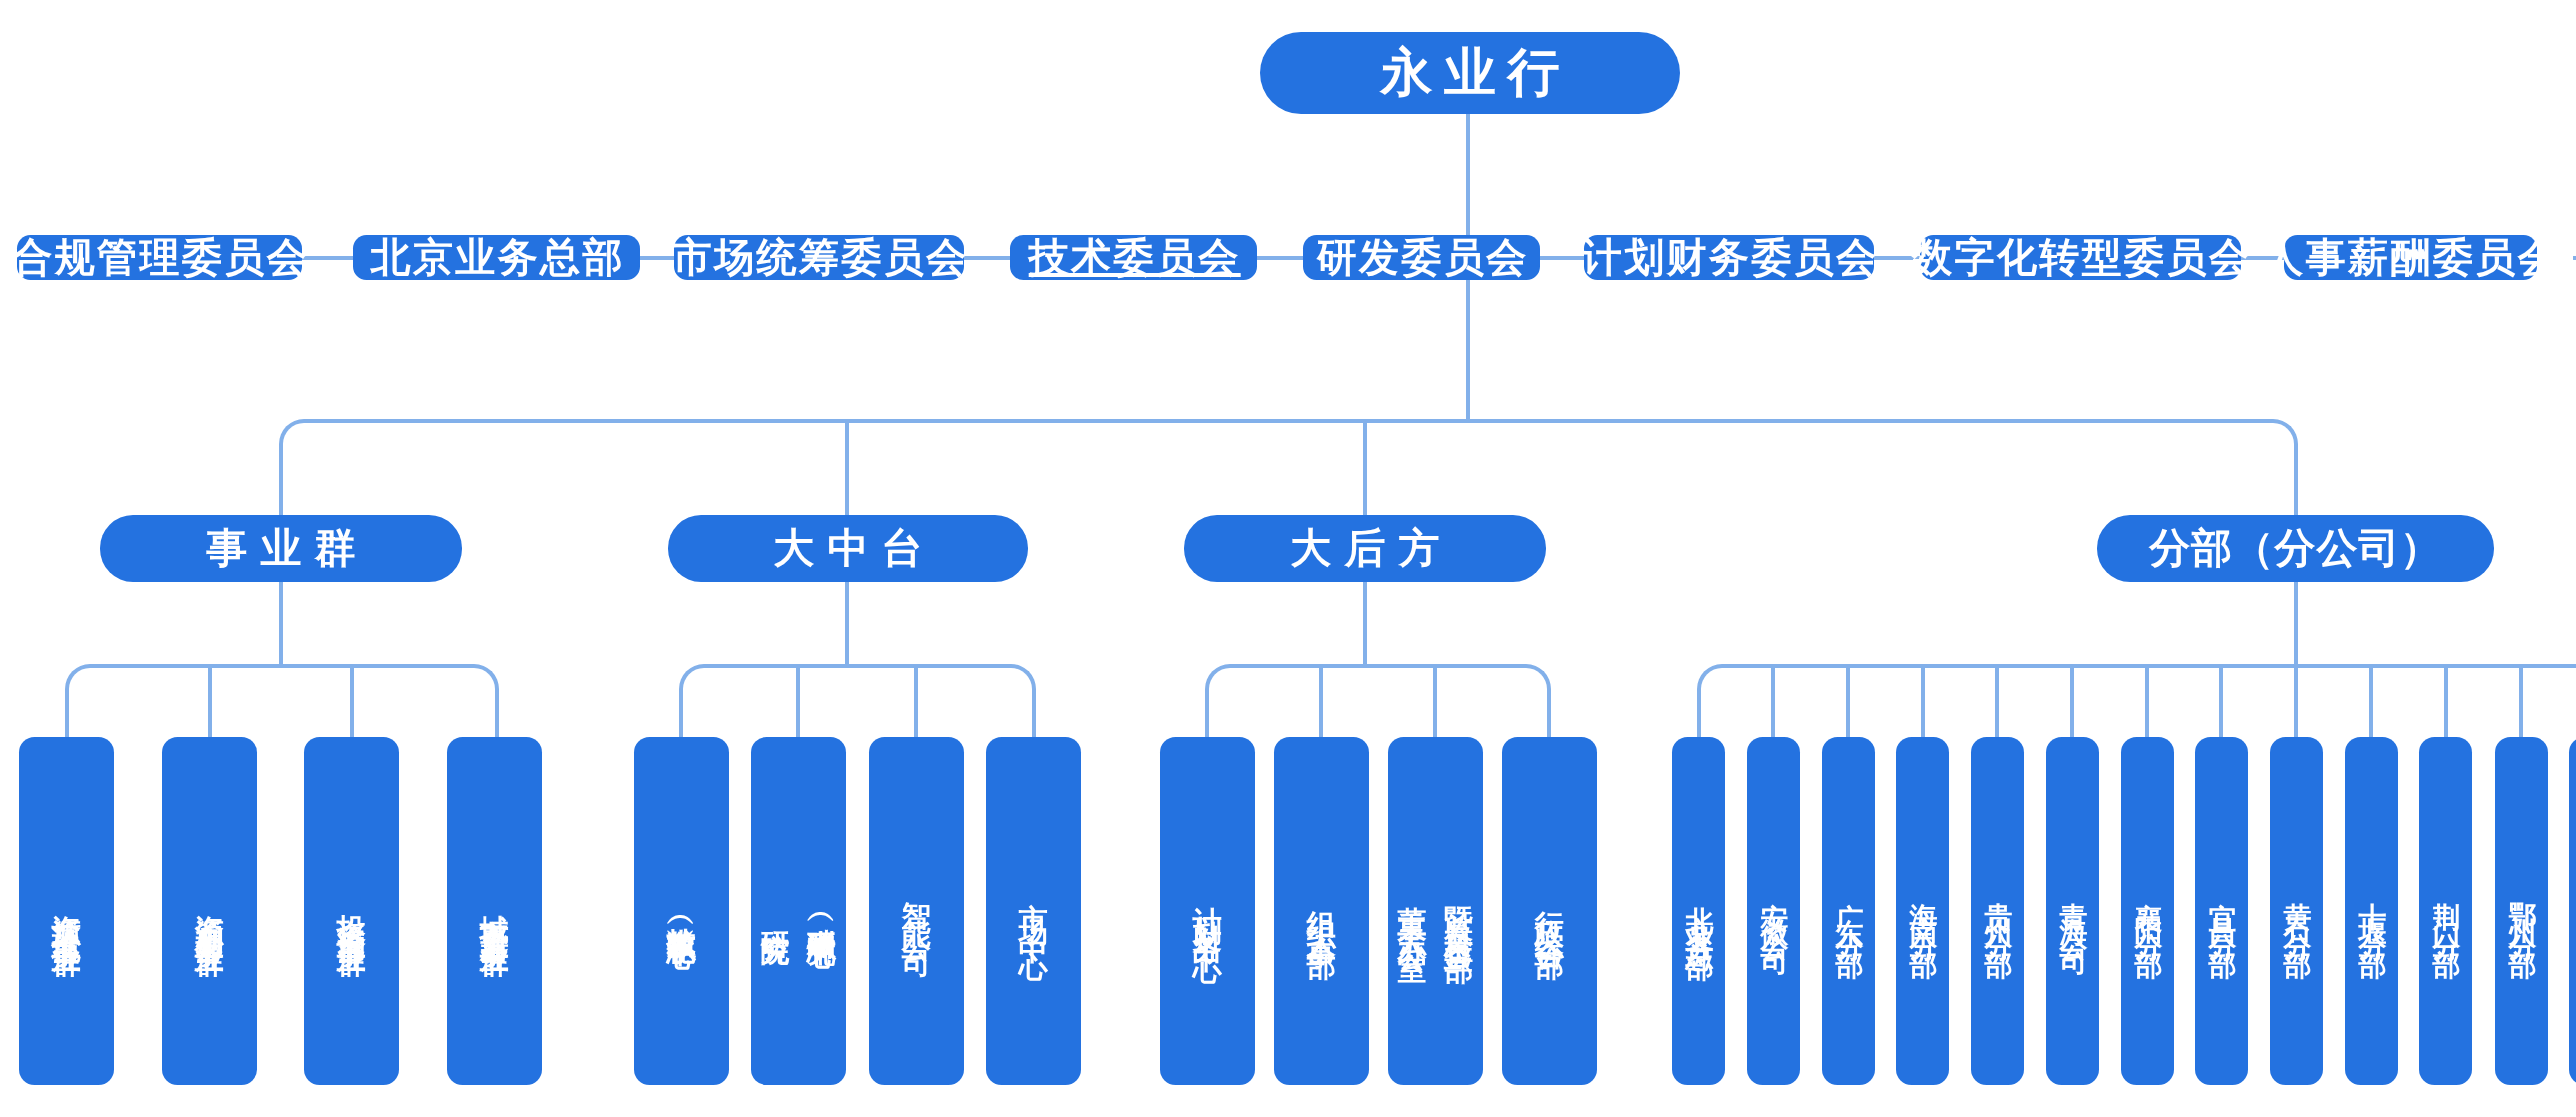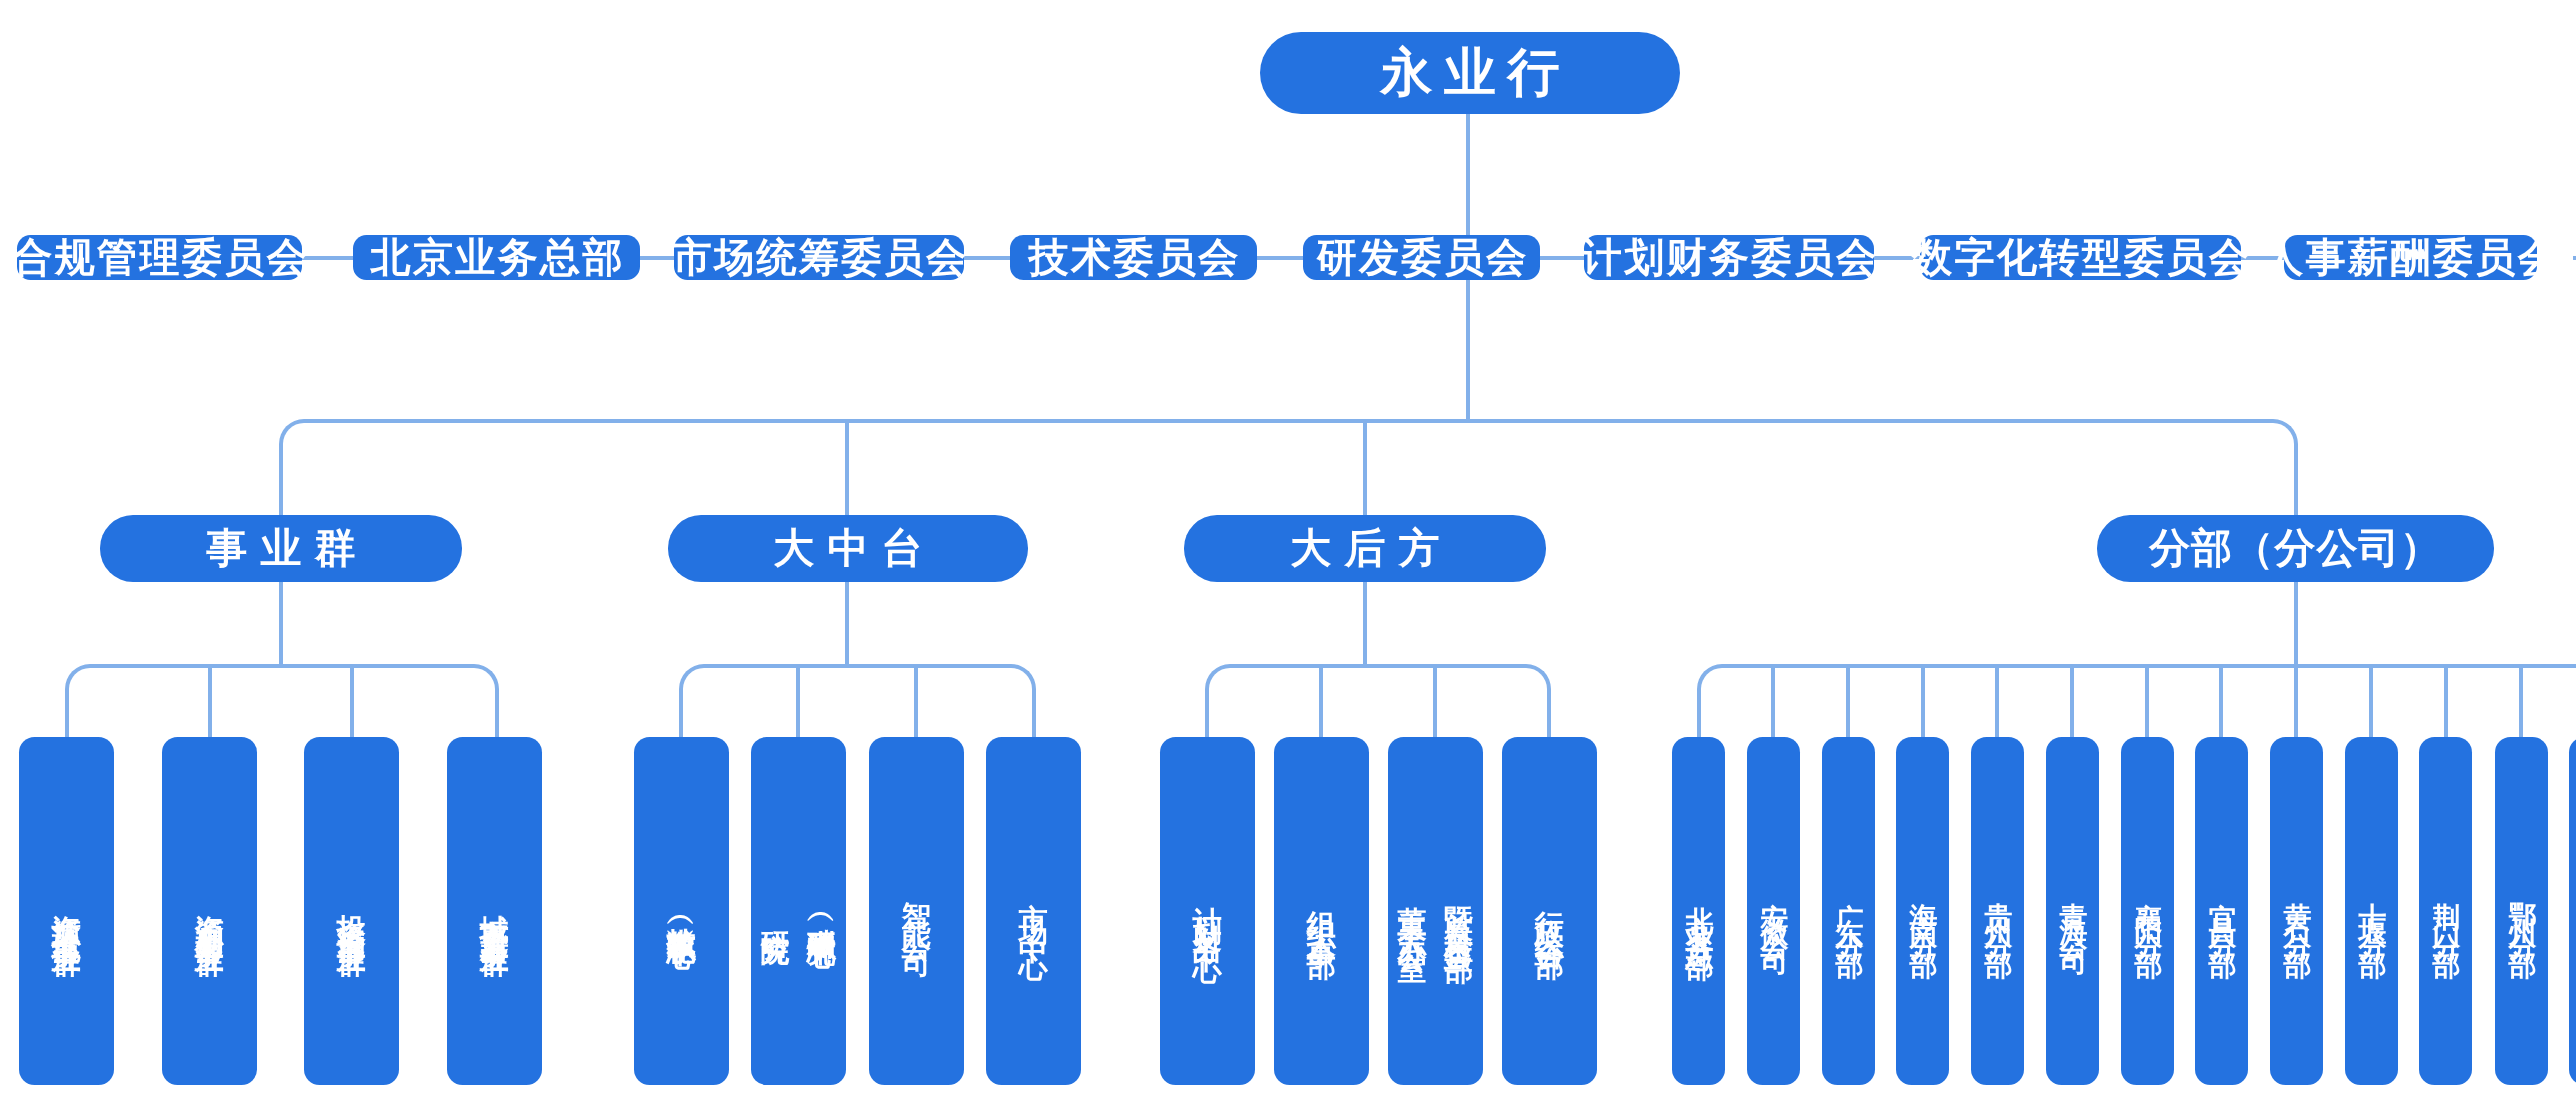--- a/index.html
+++ b/index.html
@@ -102,21 +102,21 @@
   <div class="vline" style="left:2294px;top:664px;height:73px;"></div>
   <div class="vline" style="left:2369px;top:664px;height:73px;"></div>
   <div class="vline" style="left:2444px;top:664px;height:73px;"></div>
   <div class="vline" style="left:2519px;top:664px;height:73px;"></div>
 
   <div class="node root-node" style="left:1260px;top:32px;width:420px;height:82px;">永业行</div>
 
   <div class="node committee-node" style="left:17px;top:235px;width:285px;height:45px;">合规管理委员会</div>
   <div class="node committee-node" style="left:353px;top:235px;width:287px;height:45px;">北京业务总部</div>
   <div class="node committee-node" style="left:674px;top:235px;width:290px;height:45px;text-align:center;">市场统筹委员会</div>
-  <div class="node committee-node" style="left:1010px;top:235px;width:247px;height:45px;">技术委员会</div>
+  <div class="node committee-node" style="left:1010px;top:235px;width:247px;height:45px;text-decoration:underline;">技术委员会</div>
   <div class="node committee-node" style="left:1303px;top:235px;width:237px;height:45px;">研发委员会</div>
   <div class="node committee-node" style="left:1584px;top:235px;width:290px;height:45px;">计划财务委员会</div>
   <div class="node committee-node" style="left:1920px;top:235px;width:321px;height:45px;">数字化转型委员会</div>
   <div class="node committee-node" style="left:2284px;top:235px;width:253px;height:45px;">人事薪酬委员会</div>
 
   <div class="node group-node short-label" style="left:100px;top:515px;width:362px;height:67px;">事业群</div>
   <div class="node group-node short-label" style="left:1184px;top:515px;width:362px;height:67px;">大后方</div>
   <div class="node group-node short-label" style="left:668px;top:515px;width:360px;height:67px;">大中台</div>
   <div class="node group-node wide-label" style="left:2097px;top:515px;width:397px;height:67px;">分部（分公司）</div>
 

